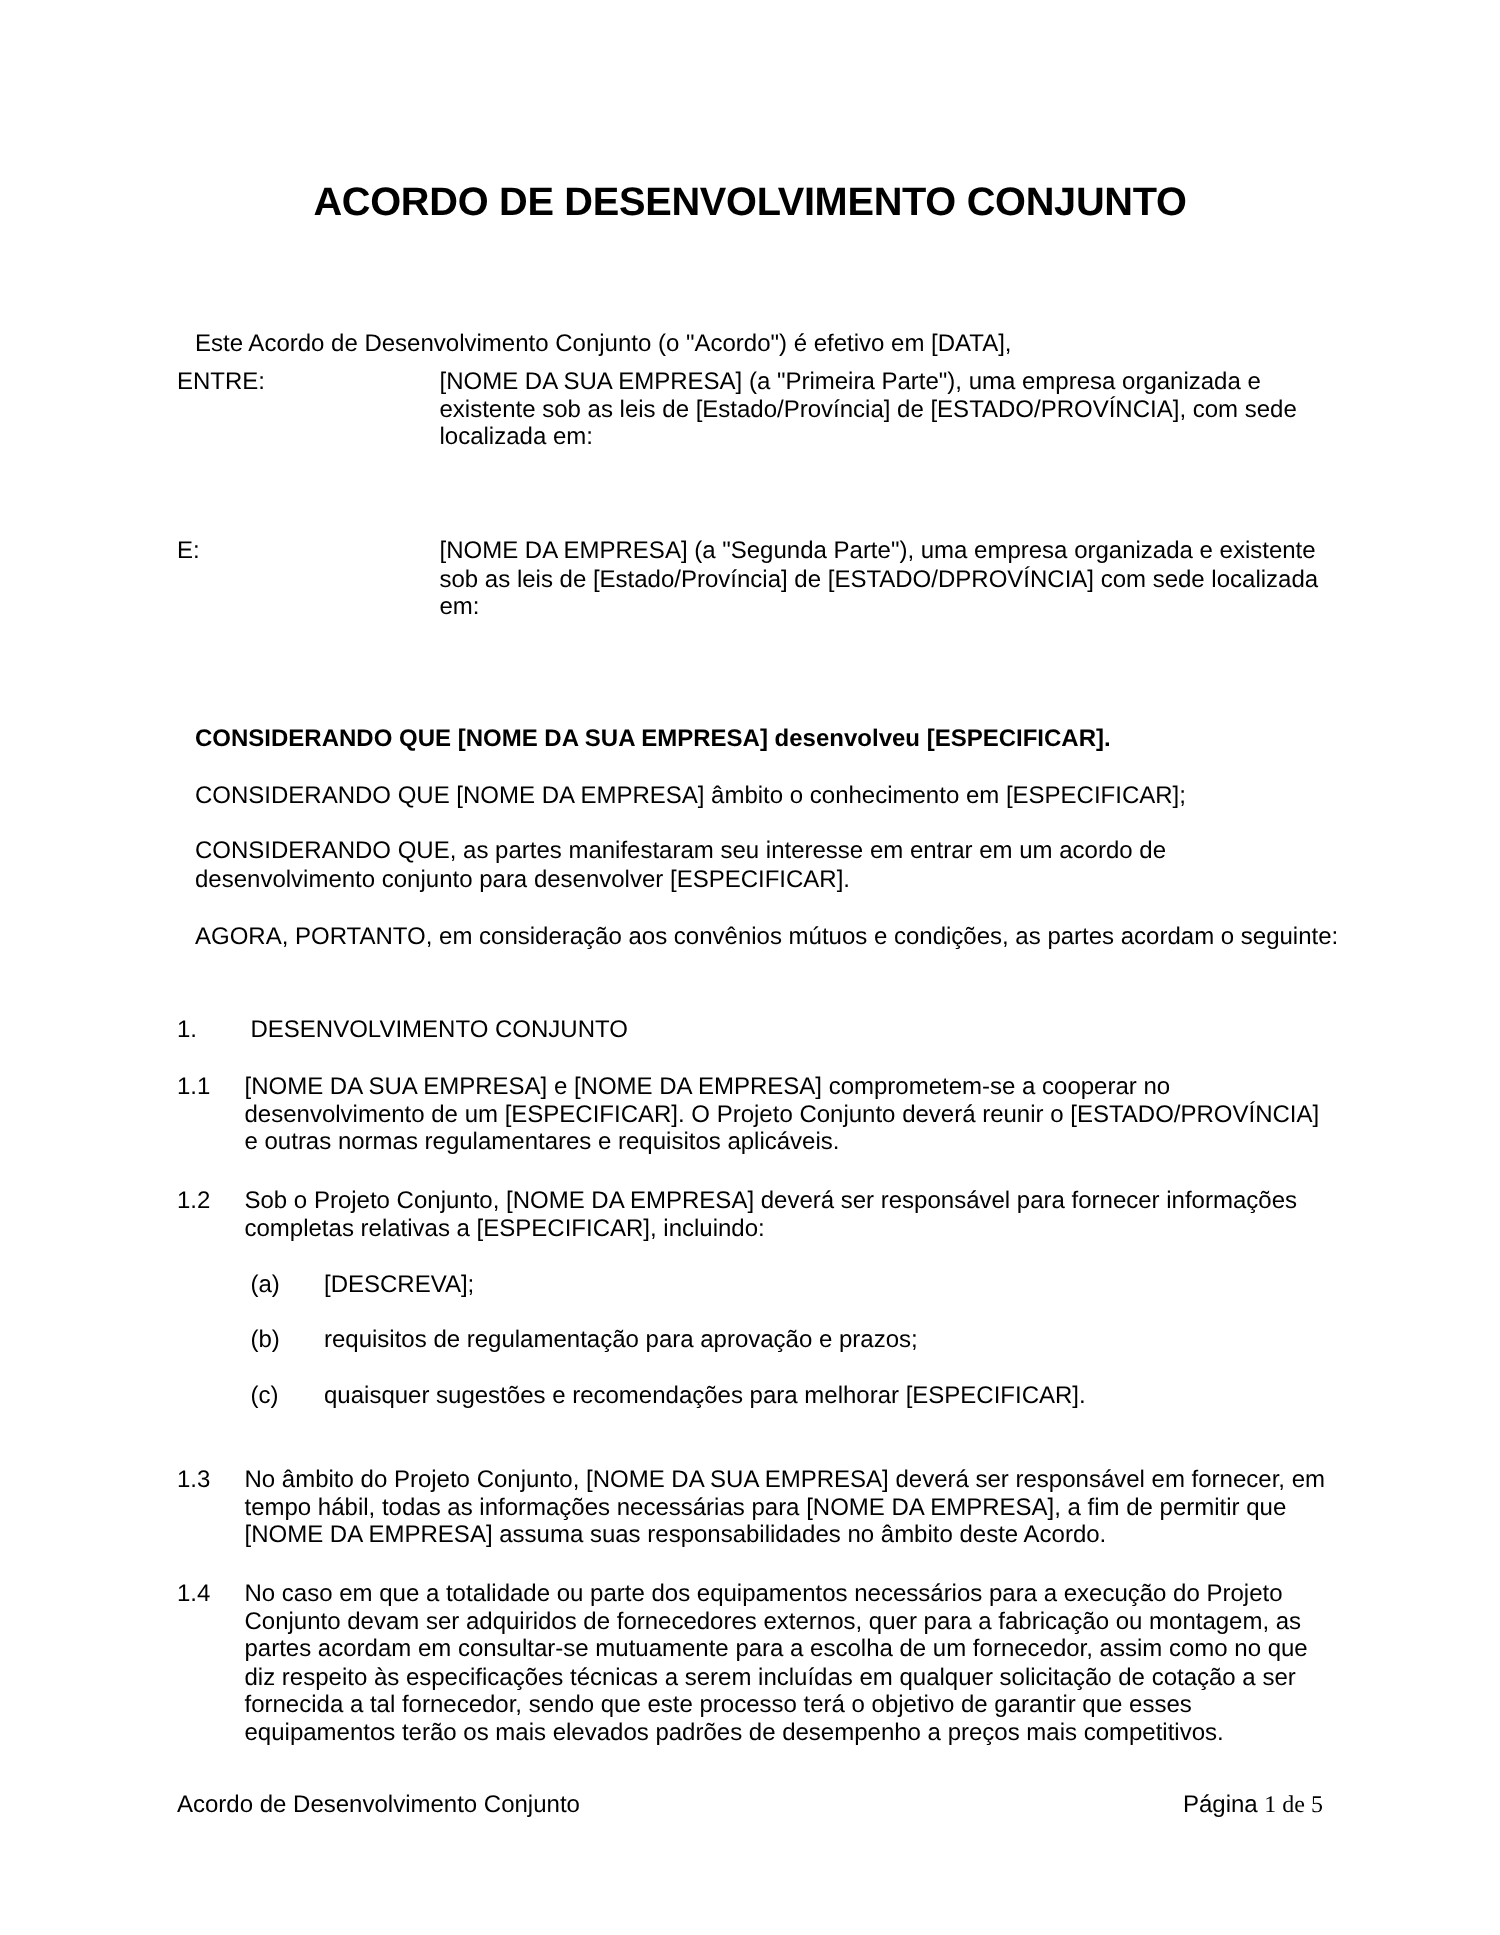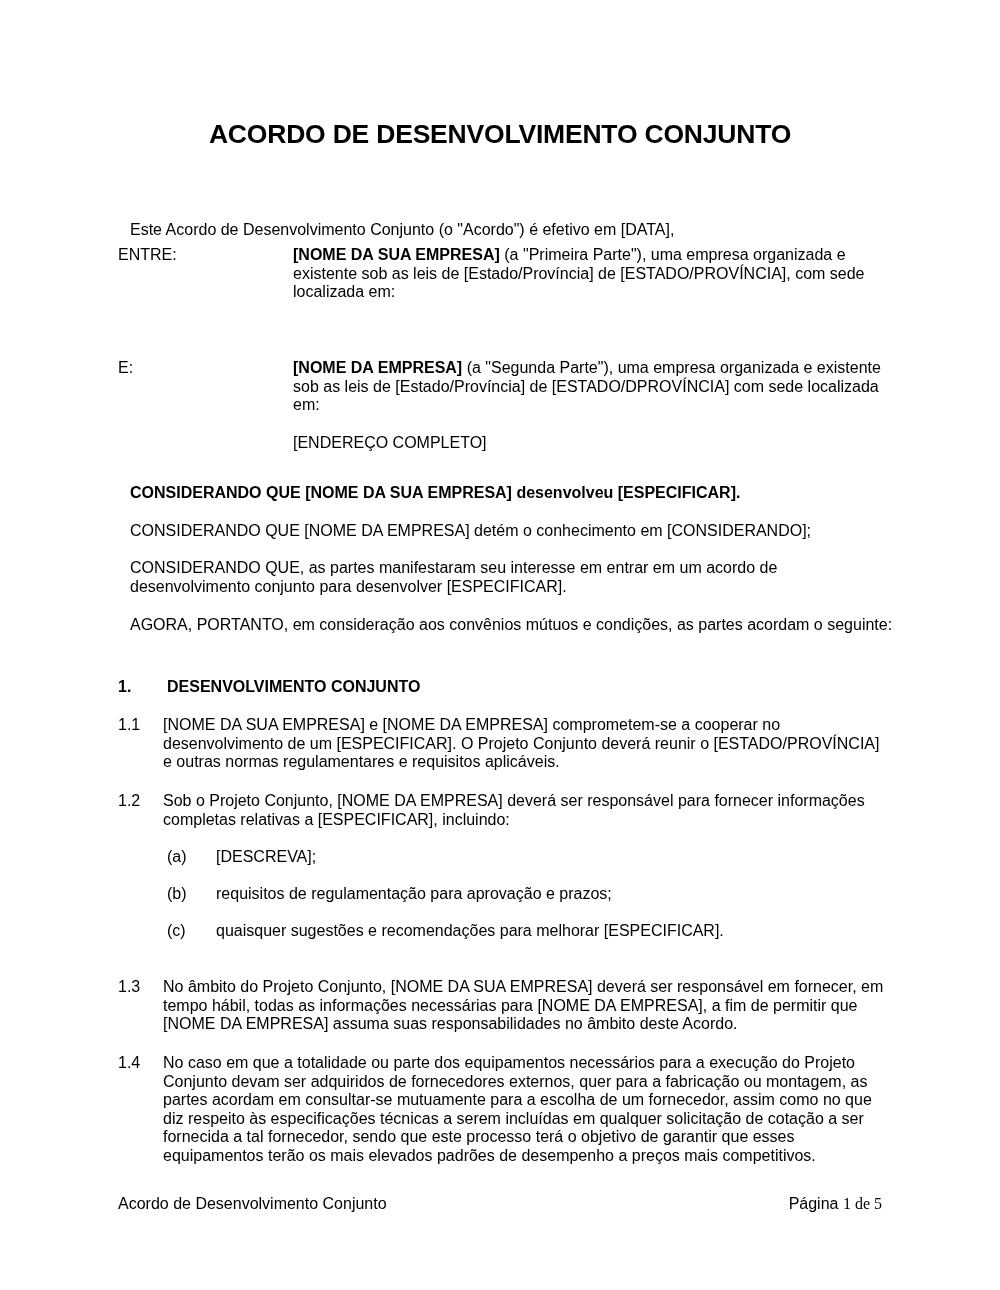--- a/index.html
+++ b/index.html
@@ -9,22 +9,22 @@
       font-size: 16px; line-height: 18.5px;
     }
     .page { position: absolute; left: 0; top: 0; width: 1000px; height: 948px; }
     .title {
       position: absolute; top: 118px; left: 0; width: 1000px; text-align: center;
       font-weight: bold; font-size: 26.5px; line-height: 32px; letter-spacing: -0.2px;
     }
     .p { position: absolute; left: 118px; width: 770px; margin: 12px; }
     .label { position: absolute; left: 118px; font-weight: normal; }
     .party { position: absolute; left: 293px; width: 600px; margin: 0; }
-    .b { font-weight: bold; }
-    .sec-head { position: absolute; left: 118px; top: 678px; font-weight: bold; }
+    .b { font-weight: normal; }
+    .sec-head { position: absolute; left: 118px; top: 678px; font-weight: normal; }
     .sec-head .num { display: inline-block; width: 49px; }
     .clause { position: absolute; left: 118px; width: 770px; }
     .clause .num { position: absolute; left: 0; top: 0; }
     .clause .txt { position: absolute; left: 45px; width: 722px; }
     .item { position: absolute; left: 167px; width: 720px; }
     .item .num { position: absolute; left: 0; top: 0; }
     .item .txt { position: absolute; left: 49px; width: 670px; }
     .footer { position: absolute; top: 1195px; left: 118px; width: 764px; }
     .footer .left { position: absolute; left: 0; }
     .footer .right { position: absolute; right: 0; }
@@ -37,24 +37,23 @@
 
   <div class="title">ACORDO DE DESENVOLVIMENTO CONJUNTO</div>
 
   <p class="p" style="top:209px;">Este Acordo de Desenvolvimento Conjunto (o "Acordo") é efetivo em [DATA],</p>
 
   <div class="label" style="top:246px;">ENTRE:</div>
   <p class="party" style="top:246px;"><span class="b">[NOME DA SUA EMPRESA]</span><span> (a "Primeira Parte"), uma empresa organizada e existente sob as leis de [Estado/Província] de [ESTADO/PROVÍNCIA], com sede localizada em:</span></p>
 
   <div class="label" style="top:359px;">E:</div>
   <p class="party" style="top:359px;"><span class="b">[NOME DA EMPRESA]</span><span> (a "Segunda Parte"), uma empresa organizada e existente sob as leis de [Estado/Província] de [ESTADO/DPROVÍNCIA] com sede localizada em:</span></p>
-  <p class="party" style="top:434px;">[ENDEREÇO COMPLETO]</p>
 
   <p class="p" style="top:472px;font-weight:bold;">CONSIDERANDO QUE [NOME DA SUA EMPRESA] desenvolveu [ESPECIFICAR].</p>
-  <p class="p" style="top:510px;">CONSIDERANDO QUE [NOME DA EMPRESA] detém o conhecimento em [CONSIDERANDO];</p>
+  <p class="p" style="top:510px;">CONSIDERANDO QUE [NOME DA EMPRESA] âmbito o conhecimento em [ESPECIFICAR];</p>
   <p class="p" style="top:547px;">CONSIDERANDO QUE, as partes manifestaram seu interesse em entrar em um acordo de desenvolvimento conjunto para desenvolver [ESPECIFICAR].</p>
   <p class="p" style="top:604px;">AGORA, PORTANTO, em consideração aos convênios mútuos e condições, as partes acordam o seguinte:</p>
 
   <div class="sec-head">
     <span class="num">1.</span><span>DESENVOLVIMENTO CONJUNTO</span>
   </div>
 
   <div class="clause" style="top:716px;">
     <span class="num">1.1</span>
     <span class="txt">[NOME DA SUA EMPRESA] e [NOME DA EMPRESA] comprometem-se a cooperar no desenvolvimento de um [ESPECIFICAR]. O Projeto Conjunto deverá reunir o [ESTADO/PROVÍNCIA] e outras normas regulamentares e requisitos aplicáveis.</span>

